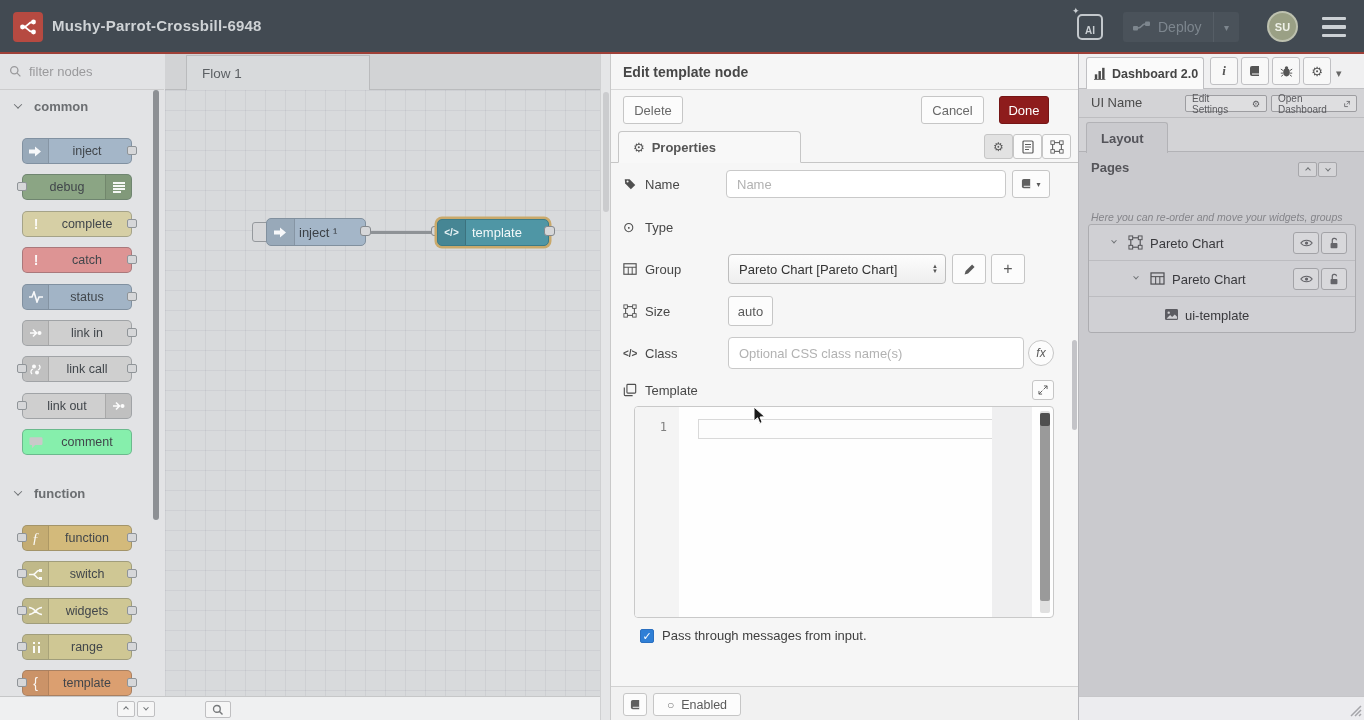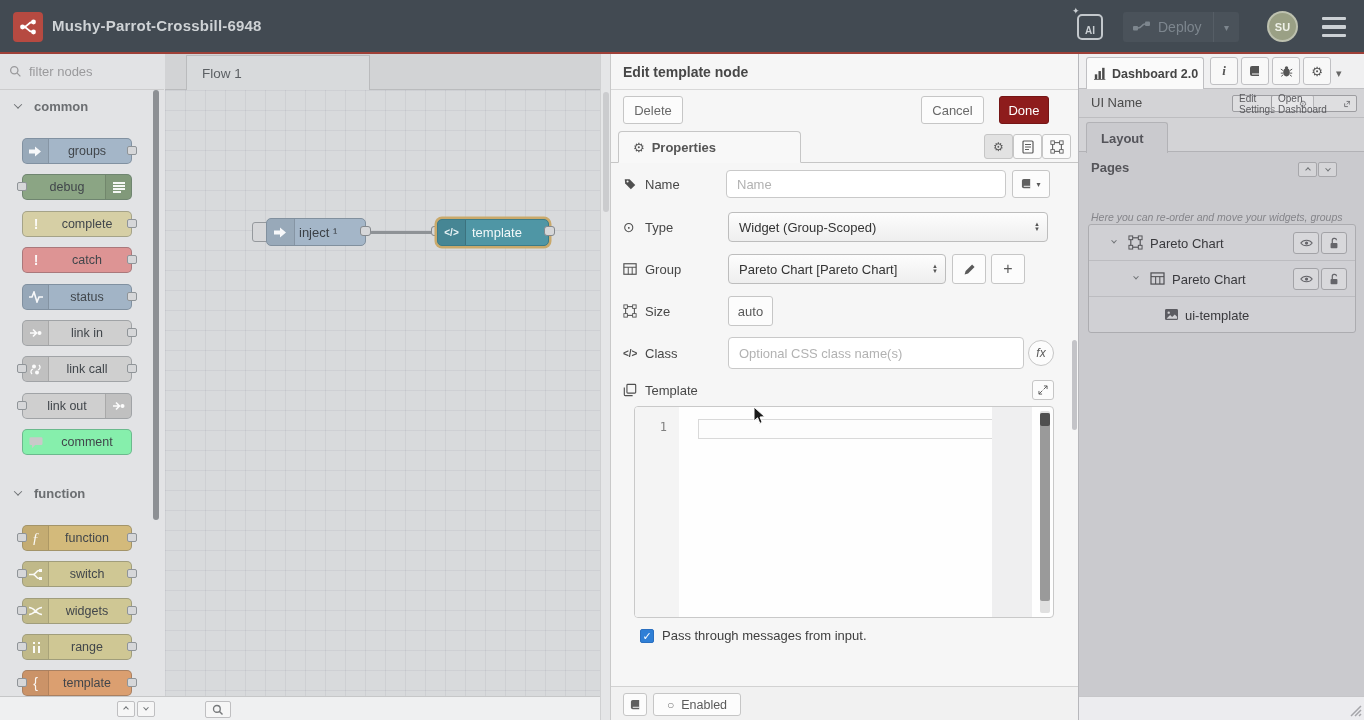--- a/index.html
+++ b/index.html
@@ -174,21 +174,21 @@
       <span class="chev down"></span>
       <span>common</span>
     </div>
 
     <div class="pnode n-inject" style="top:84px;">
       <span class="picon">
           <svg width="13" height="11" viewBox="0 0 13 11">
             <path d="M0 3.5 h6 v-3 l6 5 -6 5 v-3 h-6 z" fill="rgba(255,255,255,.92)"></path>
           </svg>
         </span>
-      <span class="plabel">groups</span>
+      <span class="plabel">inject</span>
       <span class="pport pr"></span>
     </div>
     <div class="pnode n-debug icon-right" style="top:120px;">
       <span class="picon">
           <svg width="12" height="11" viewBox="0 0 12 11">
             <rect y="0" width="12" height="2" fill="rgba(255,255,255,.92)"></rect>
             <rect y="3" width="12" height="2" fill="rgba(255,255,255,.92)"></rect>
             <rect y="6" width="12" height="2" fill="rgba(255,255,255,.92)"></rect>
             <rect y="9" width="8" height="2" fill="rgba(255,255,255,.92)"></rect>
           </svg>
@@ -407,27 +407,20 @@
             <path d="M3 1 h7 v10 h-7 a2 2 0 0 1 -2 -2 v-6 a2 2 0 0 1 2 -2 z" fill="#5f5f5f"></path>
             <path d="M3 9 h7" stroke="#fff" stroke-width="1"></path>
           </svg>
         <span style="font-size:8px;color:#5a5a5a;">▾</span>
       </div>
     </div>
 
     <div class="frow" style="top:158px;height:30px;">
       <span class="ficon" style="font-size:14px;">⊙</span>
       <span class="flabel">Type</span>
-      <div class="fselect" style="left:105px;width:320px;">
-        <span>Widget (Group-Scoped)</span>
-        <span class="spin">
-            <span>▲</span>
-            <span>▼</span>
-          </span>
-      </div>
     </div>
 
     <div class="frow" style="top:242px;height:30px;">
       <span class="ficon">
           <svg width="14" height="14" viewBox="0 0 16 16">
             <rect x="3" y="3" width="10" height="10" fill="none" stroke="#4f4f4f" stroke-width="1.2"></rect>
             <rect x="1" y="1" width="4" height="4" fill="#f6f6f6" stroke="#4f4f4f"></rect>
             <rect x="11" y="1" width="4" height="4" fill="#f6f6f6" stroke="#4f4f4f"></rect>
             <rect x="1" y="11" width="4" height="4" fill="#f6f6f6" stroke="#4f4f4f"></rect>
             <rect x="11" y="11" width="4" height="4" fill="#f6f6f6" stroke="#4f4f4f"></rect>
@@ -538,21 +531,21 @@
             <circle cx="8" cy="3.5" r="2" fill="#555"></circle>
             <path d="M4 7 L1 5 M4 10 H1 M4 12 L1.5 14 M12 7 l3-2 M12 10 h3 M12 12 l2.5 2" stroke="#555" stroke-width="1.2"></path>
           </svg>
       </div>
       <div class="sb-ibtn" style="left:224px;">⚙</div>
       <span id="sb-caret">▾</span>
     </div>
 
     <div id="ui-bar">
       <span id="ui-name">UI Name</span>
-      <div class="ui-btn" style="left:106px;width:82px;margin-left:47px;">
+      <div class="ui-btn" style="left:106px;width:82px;">
         <span>Edit Settings</span>
         <span style="font-size:9px;">⚙</span>
       </div>
       <div class="ui-btn" style="left:192px;width:86px;">
         <span>Open Dashboard</span>
         <svg width="8" height="8" viewBox="0 0 10 10">
             <path d="M4 1 h5 v5 M9 1 L4.5 5.5 M6 9 H1 V4" stroke="#5a5a5e" stroke-width="1.2" fill="none"></path>
           </svg>
       </div>
     </div>

